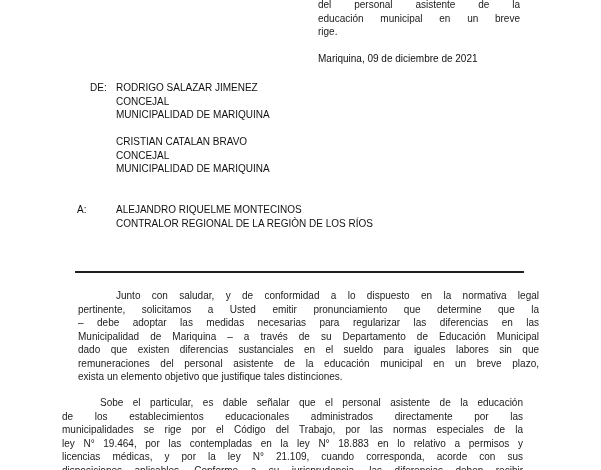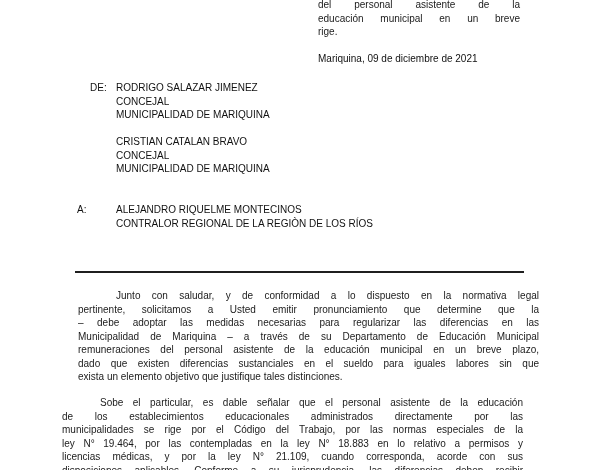--- a/index.html
+++ b/index.html
@@ -63,22 +63,22 @@
     <div>CONTRALOR REGIONAL DE LA REGIÒN DE LOS RÍOS</div>
   </div>
 
   <div class="abs rule"></div>
 
   <div class="abs para1">
     <div class="jline indent">Junto con saludar, y de conformidad a lo dispuesto en la normativa legal</div>
     <div class="jline">pertinente, solicitamos a Usted emitir pronunciamiento que determine que la</div>
     <div class="jline">– debe adoptar las medidas necesarias para regularizar las diferencias en las</div>
     <div class="jline">Municipalidad de Mariquina – a través de su Departamento de Educación Municipal</div>
+    <div class="jline">dado que existen diferencias sustanciales en el sueldo para iguales labores sin que</div>
     <div class="jline">remuneraciones del personal asistente de la educación municipal en un breve plazo,</div>
-    <div class="jline">dado que existen diferencias sustanciales en el sueldo para iguales labores sin que</div>
     <div class="jline-last">exista un elemento objetivo que justifique tales distinciones.</div>
   </div>
 
   <div class="abs para2">
     <div class="jline indent">Sobe el particular, es dable señalar que el personal asistente de la educación</div>
     <div class="jline">de los establecimientos educacionales administrados directamente por las</div>
     <div class="jline">municipalidades se rige por el Código del Trabajo, por las normas especiales de la</div>
     <div class="jline">ley N° 19.464, por las contempladas en la ley N° 18.883 en lo relativo a permisos y</div>
     <div class="jline">licencias médicas, y por la ley N° 21.109, cuando corresponda, acorde con sus</div>
     <div class="jline">disposiciones aplicables. Conforme a su jurisprudencia, las diferencias deben recibir</div>

